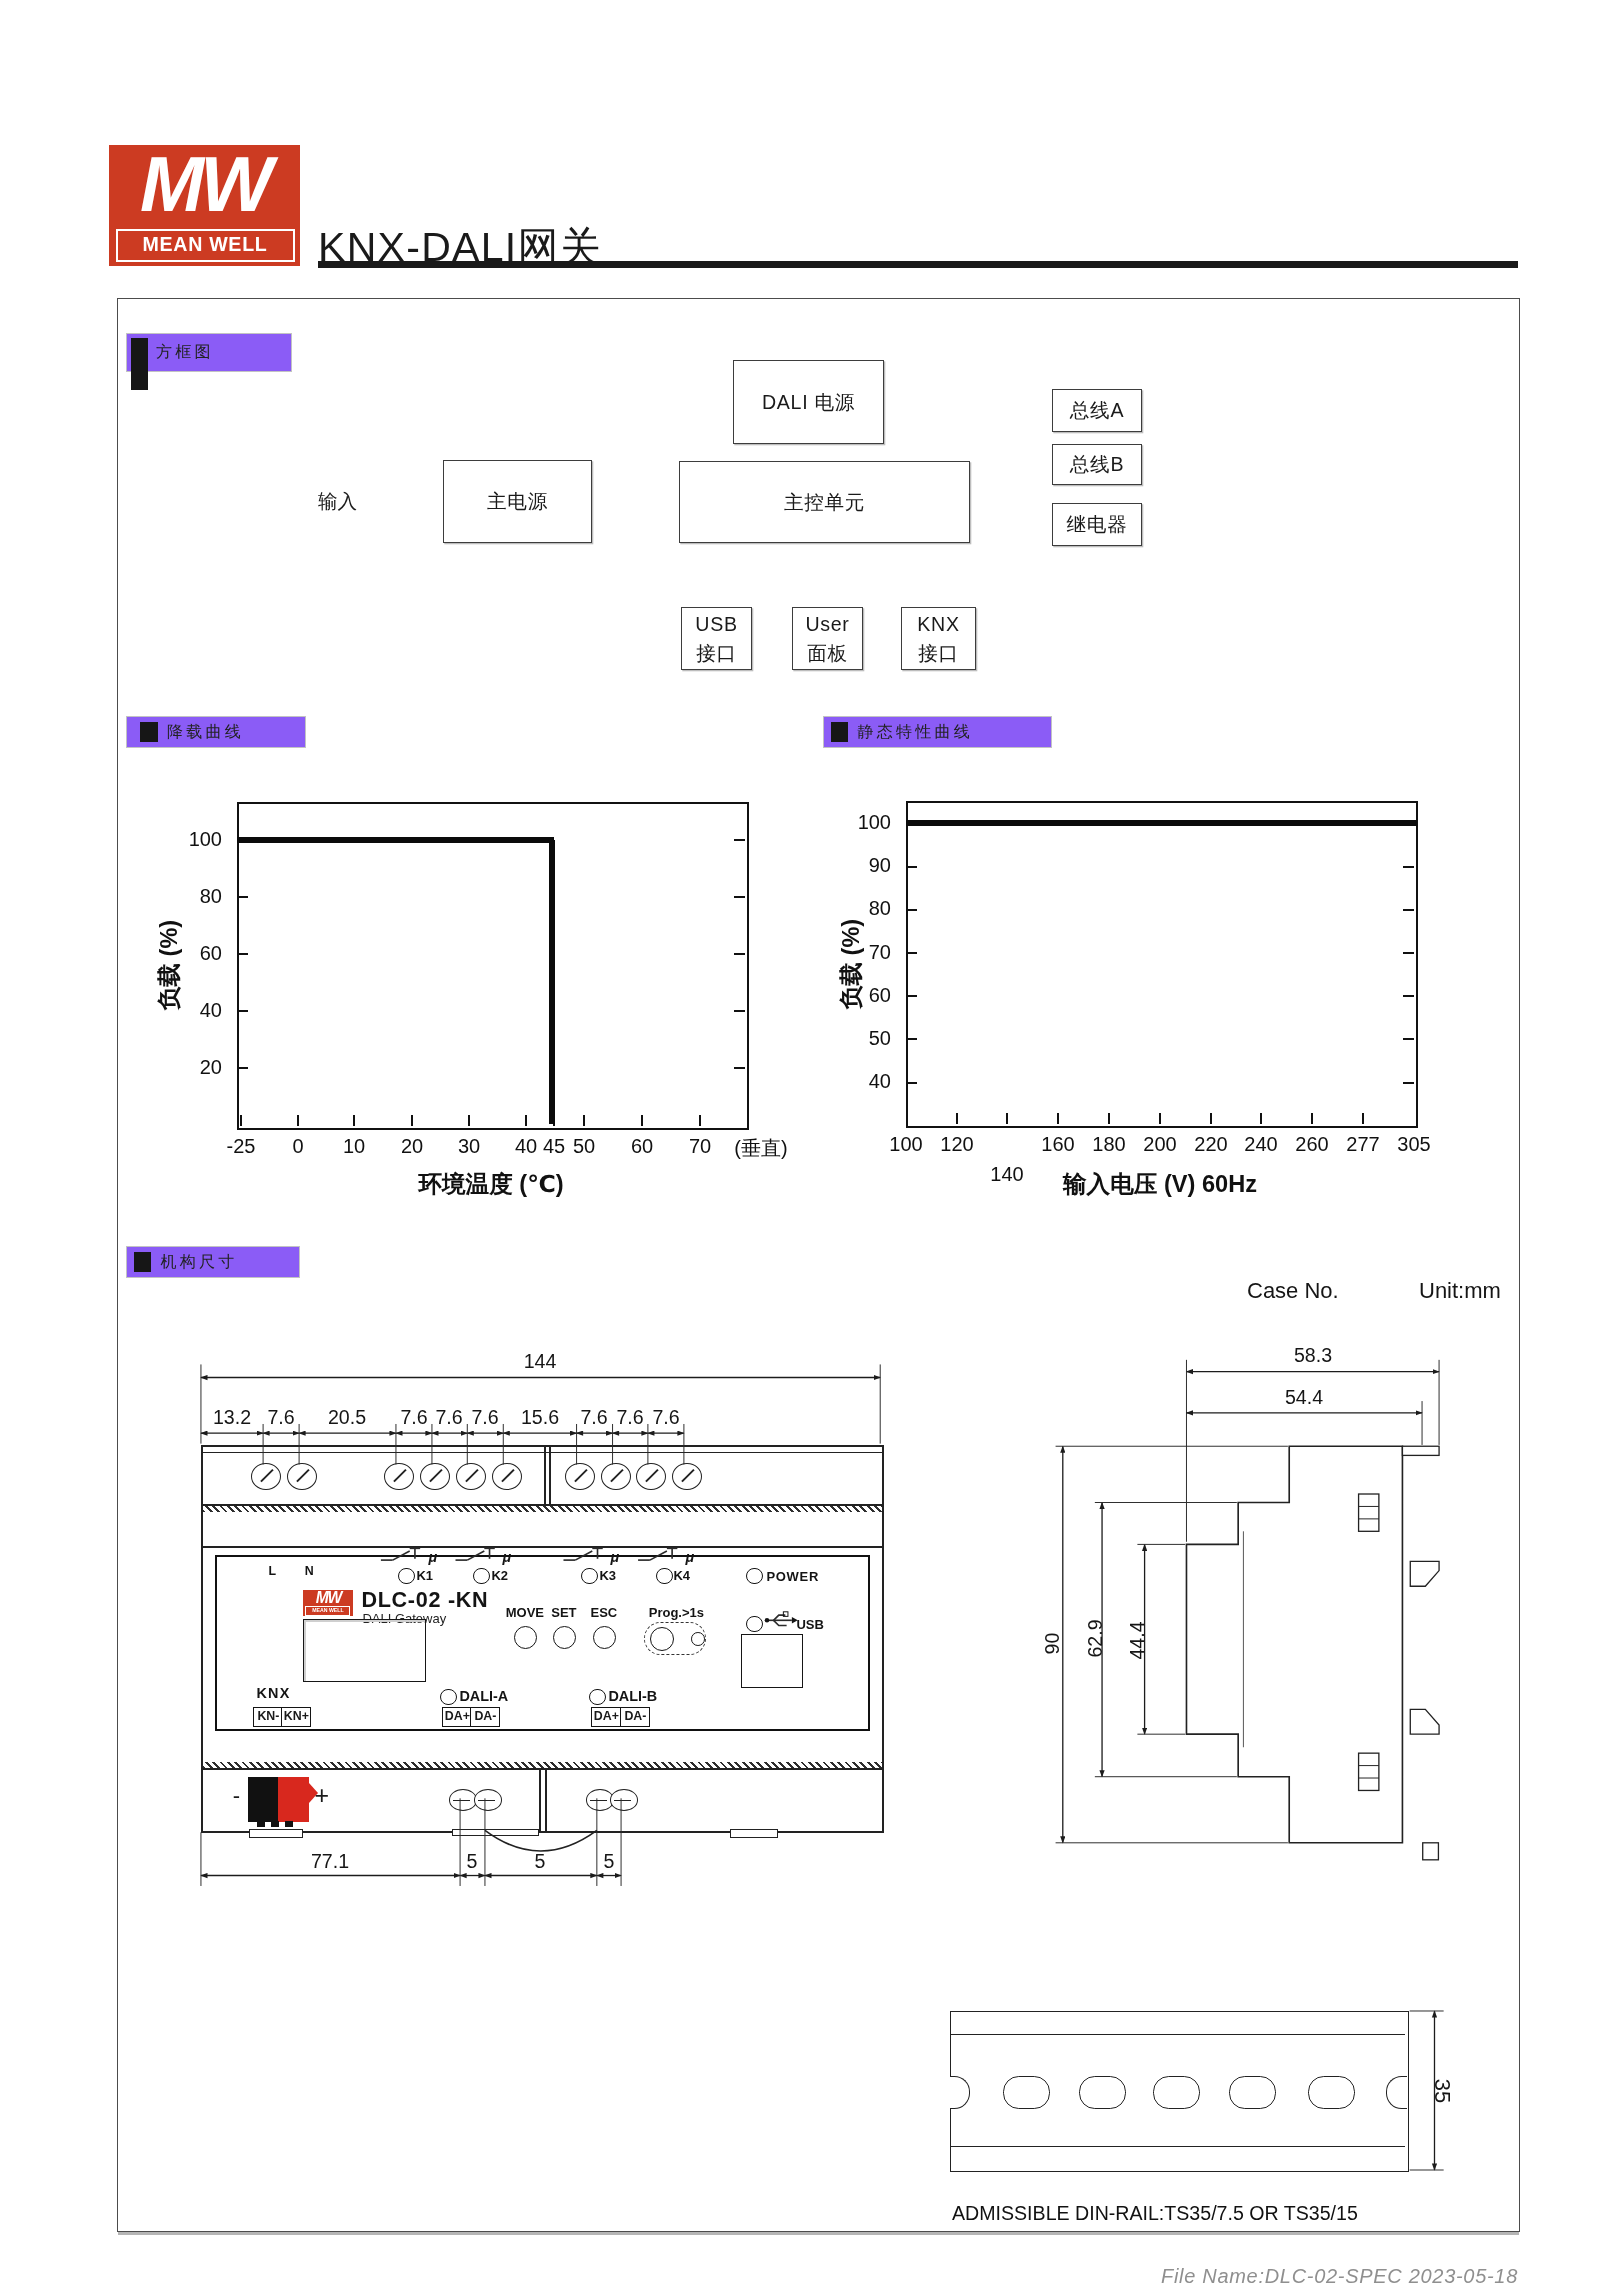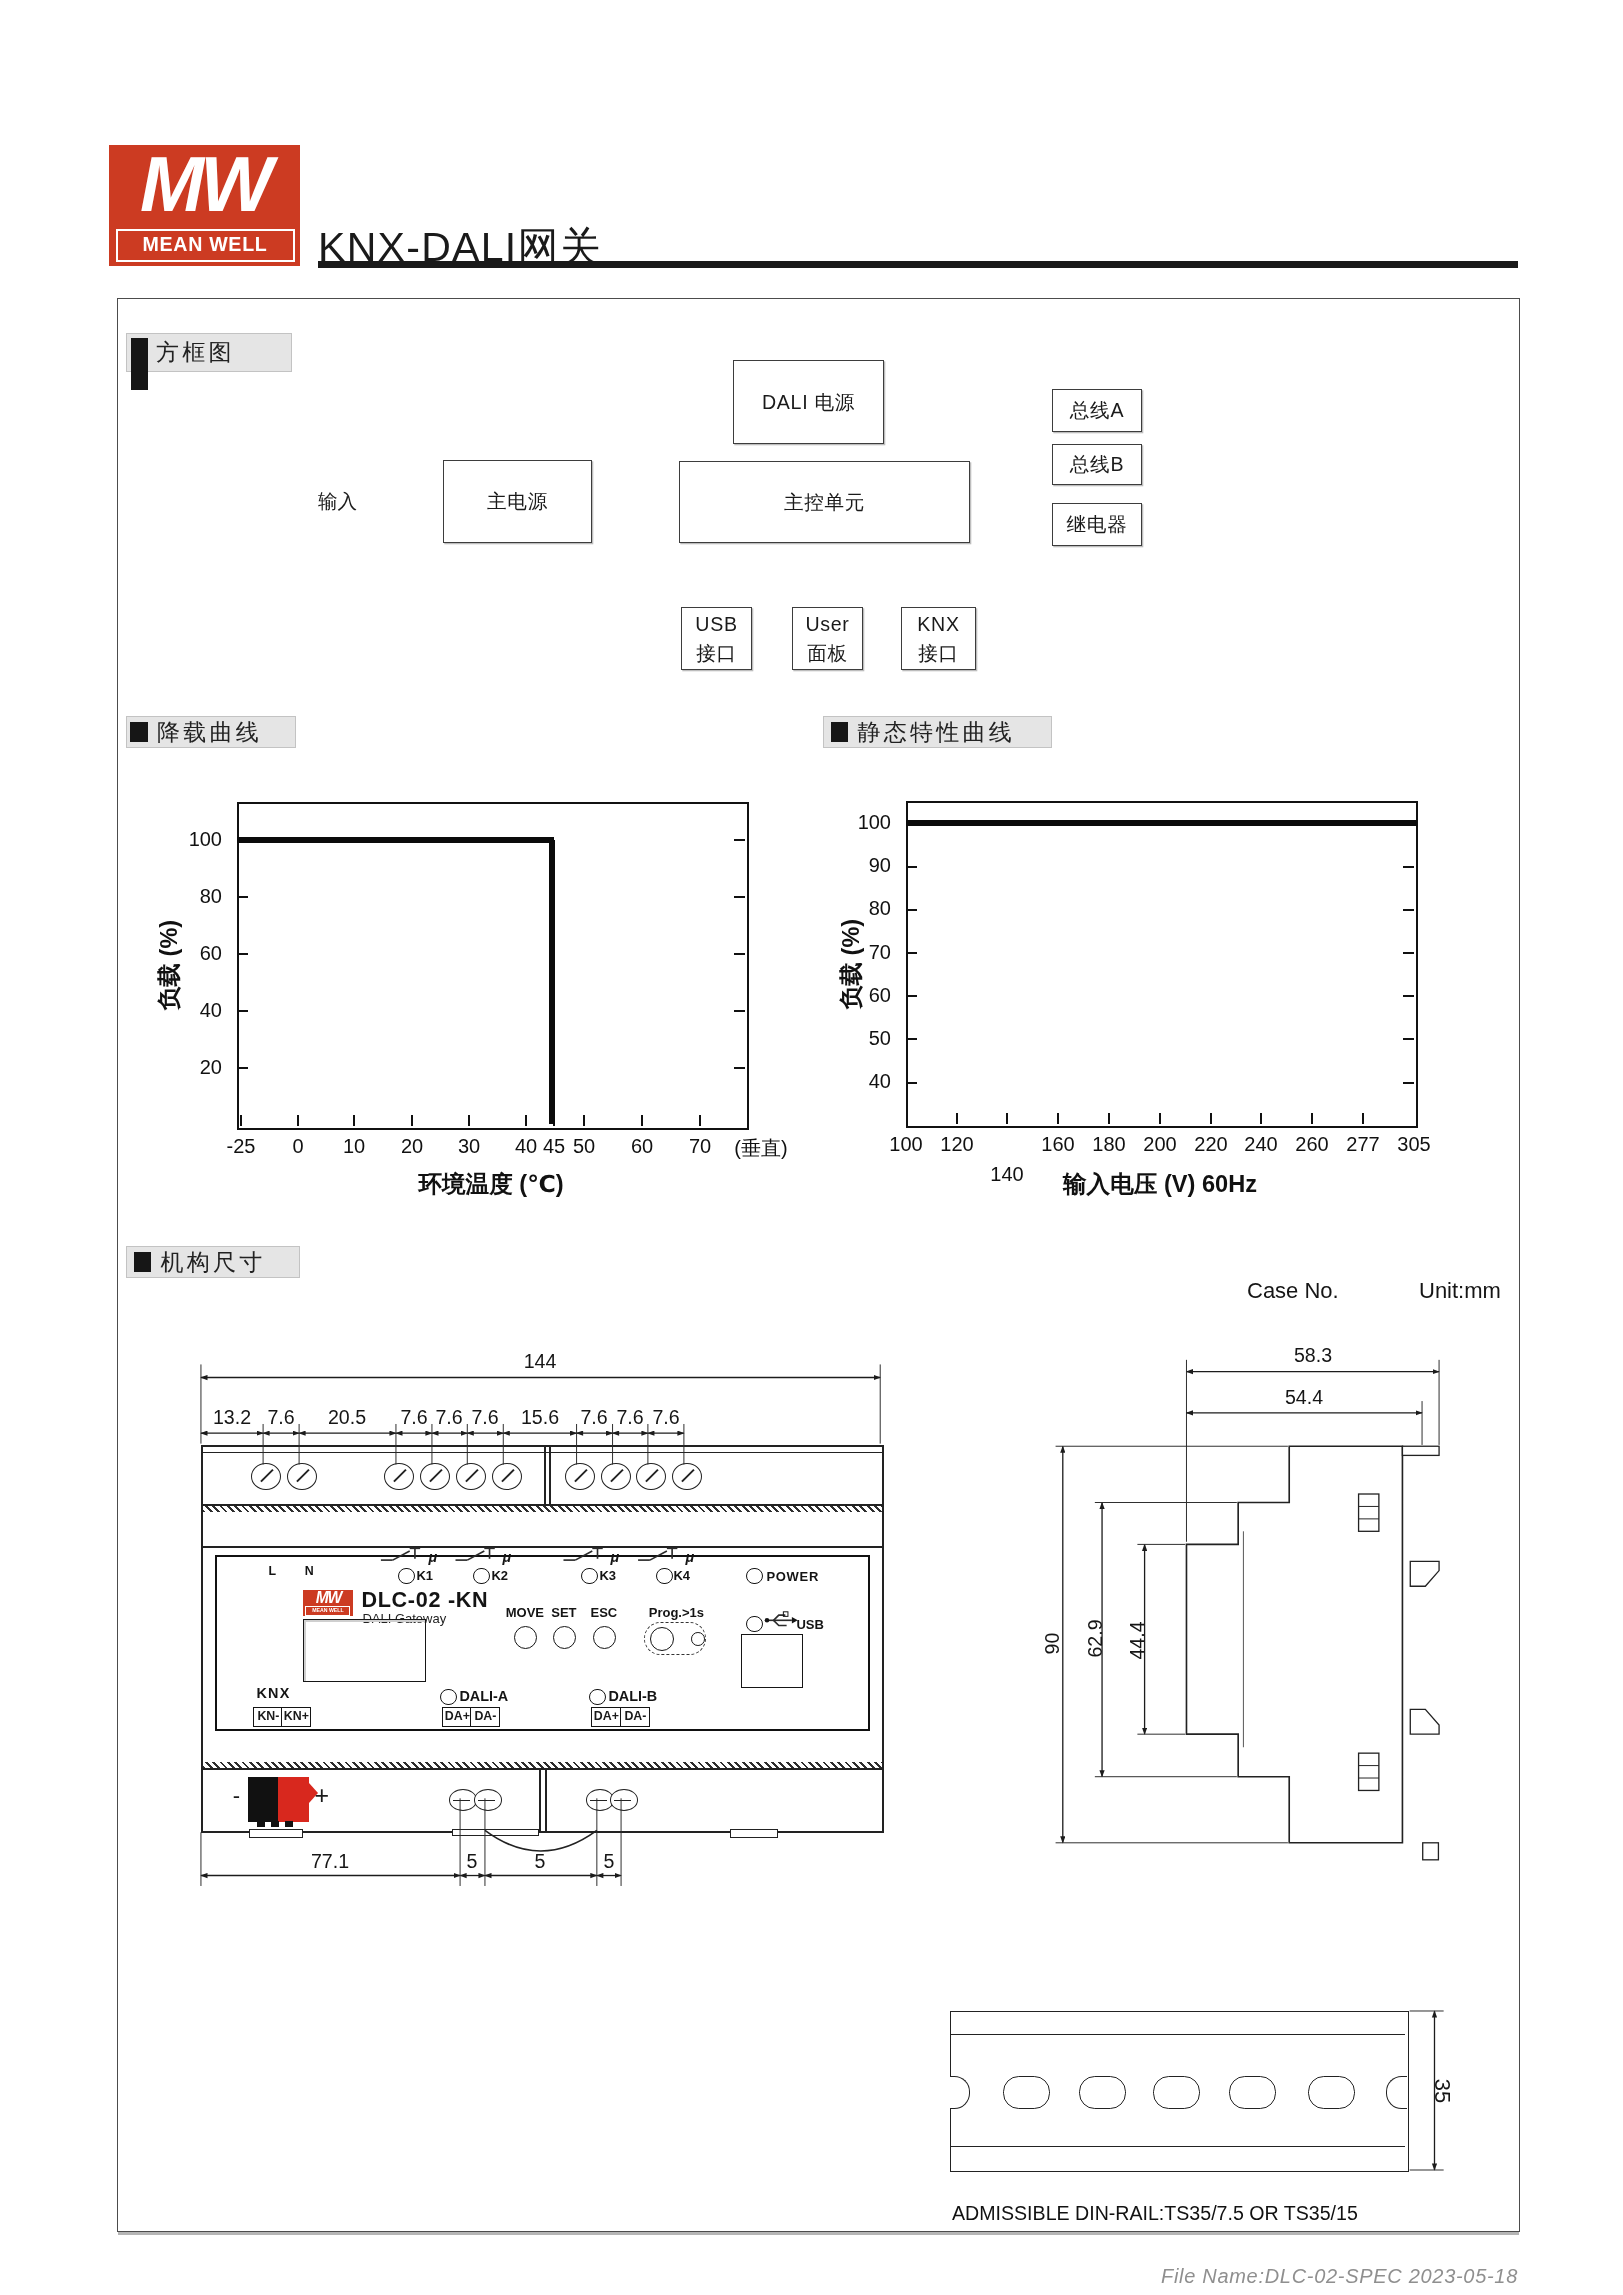--- a/index.html
+++ b/index.html
@@ -13,21 +13,21 @@
             font-size:77px;font-weight:bold;font-style:italic;text-align:center;line-height:77px;letter-spacing:-3.9px;}
   #logo .band{position:absolute;left:6.5px;top:84px;width:175px;height:29px;background:#cc3b22;
               border:2.6px solid #fff;color:#fff;font-weight:bold;font-size:19.6px;text-align:center;line-height:27.5px;letter-spacing:0.7px;}
   #title{left:318px;top:220px;font-size:41px;letter-spacing:1.3px;}
   #series{left:1113px;top:202px;width:414px;text-align:right;font-size:42px;font-weight:bold;letter-spacing:0.7px;}
   #hrule{left:318px;top:261px;width:1200px;height:7.2px;background:#1a1a1a;}
   
   #frame{left:117px;top:298px;width:1401px;height:1932px;border:1.3px solid #4c4c4c;background:#fff;}
   #frameshadow{left:118px;top:2232px;width:1401px;height:2.6px;background:#b5b5b5;}
   
-  .seclbl{background:#e5e5e5;border:0.7px solid #c3c3c3;font-size:23px;letter-spacing:3.3px;color:#222;
+  .seclbl{background:#8b5cf6;border:0.7px solid #c3c3c3;font-size:16px;letter-spacing:3.3px;color:#222;
           display:flex;align-items:center;}
   .seclbl .bullet{display:inline-block;background:#161616;margin-right:9.2px;}
   
   .bdbox{border:1.3px solid #3d3d3d;background:#fff;display:flex;align-items:center;justify-content:center;
          font-size:19.6px;letter-spacing:0.7px;box-shadow:1.3px 1.3px 0 #bdbdbd;}
   .bdbox .two{text-align:center;line-height:29px;}
   
   .plot{border:2px solid #111;background:#fff;}
   .tick{background:#111;}
   .ticklbl{font-size:20px;color:#111;}
@@ -104,21 +104,21 @@
   <div id="hrule" class="abs"></div>
 
   <div id="frame" class="abs"></div>
   <div id="frameshadow" class="abs"></div>
 
   <div class="seclbl abs" style="left:126px;top:333px;width:135px;height:37px;padding-left:29px;">
     <span>方框图</span>
   </div>
   <div class="abs" style="left:131px;top:338px;width:17px;height:52px;background:#161616;"></div>
 
-  <div class="seclbl abs" style="left:126px;top:716px;width:165px;height:30px;padding-left:3px;">
+  <div class="seclbl abs" style="left:126px;top:716px;width:165px;height:30px;padding-left:13px;">
     <span class="bullet" style="width:17.7px;height:20px;"></span>
     <span>降载曲线</span>
   </div>
   <div class="seclbl abs" style="left:823px;top:716px;width:220px;height:30px;padding-left:6.5px;">
     <span class="bullet" style="width:17.7px;height:20px;"></span>
     <span>静态特性曲线</span>
   </div>
   <div class="seclbl abs" style="left:126px;top:1246px;width:165px;height:30px;padding-left:6.5px;">
     <span class="bullet" style="width:17.7px;height:20px;"></span>
     <span>机构尺寸</span>

